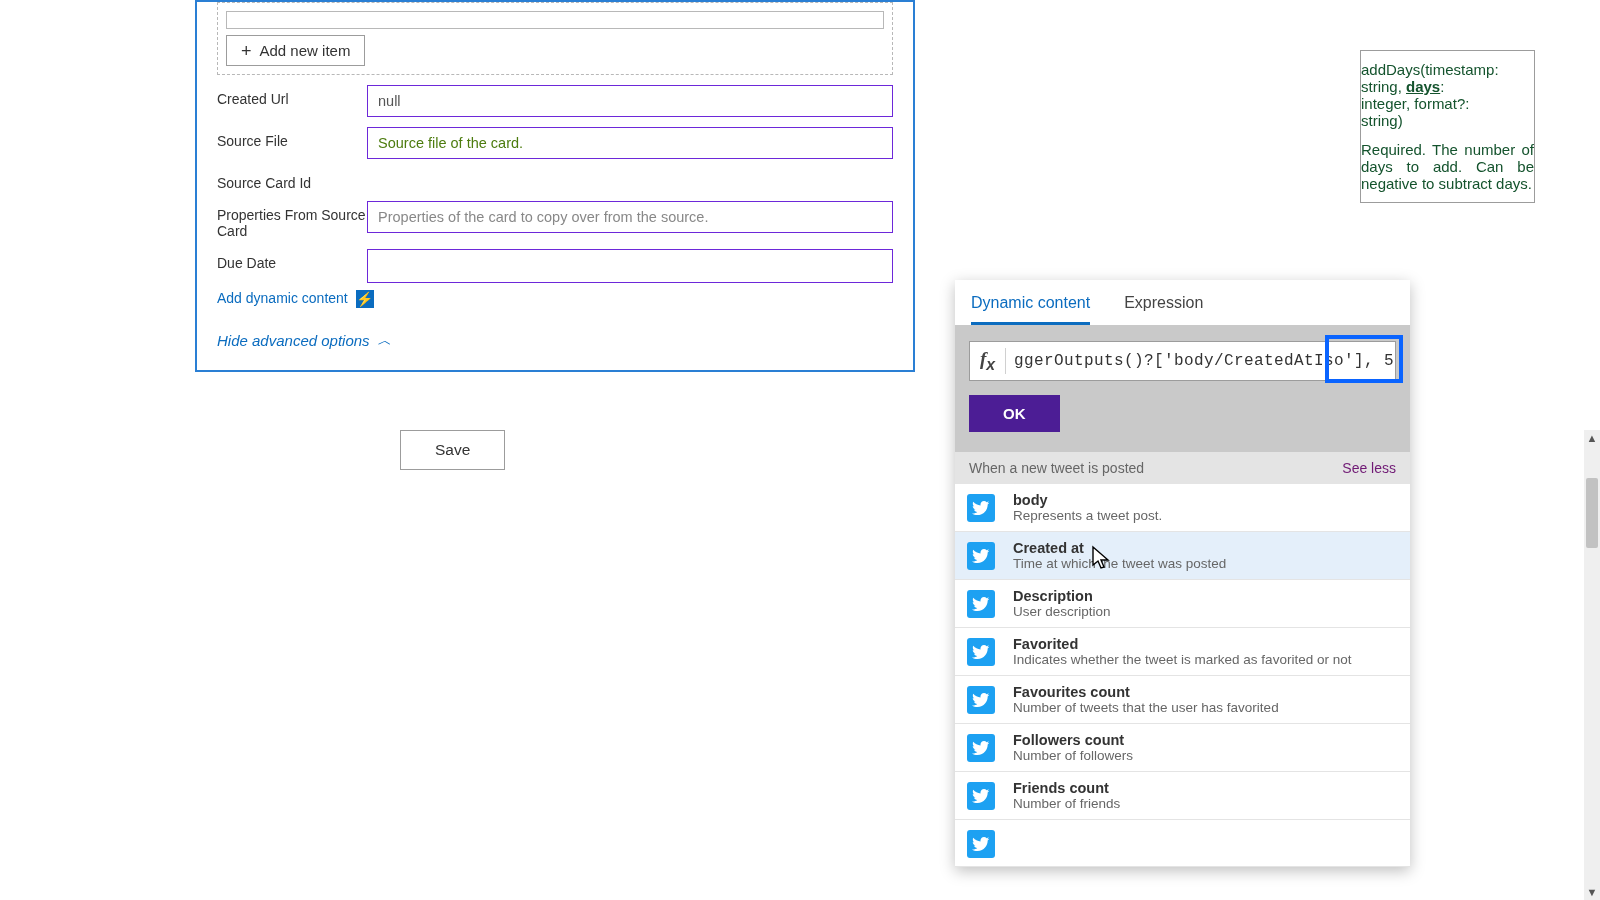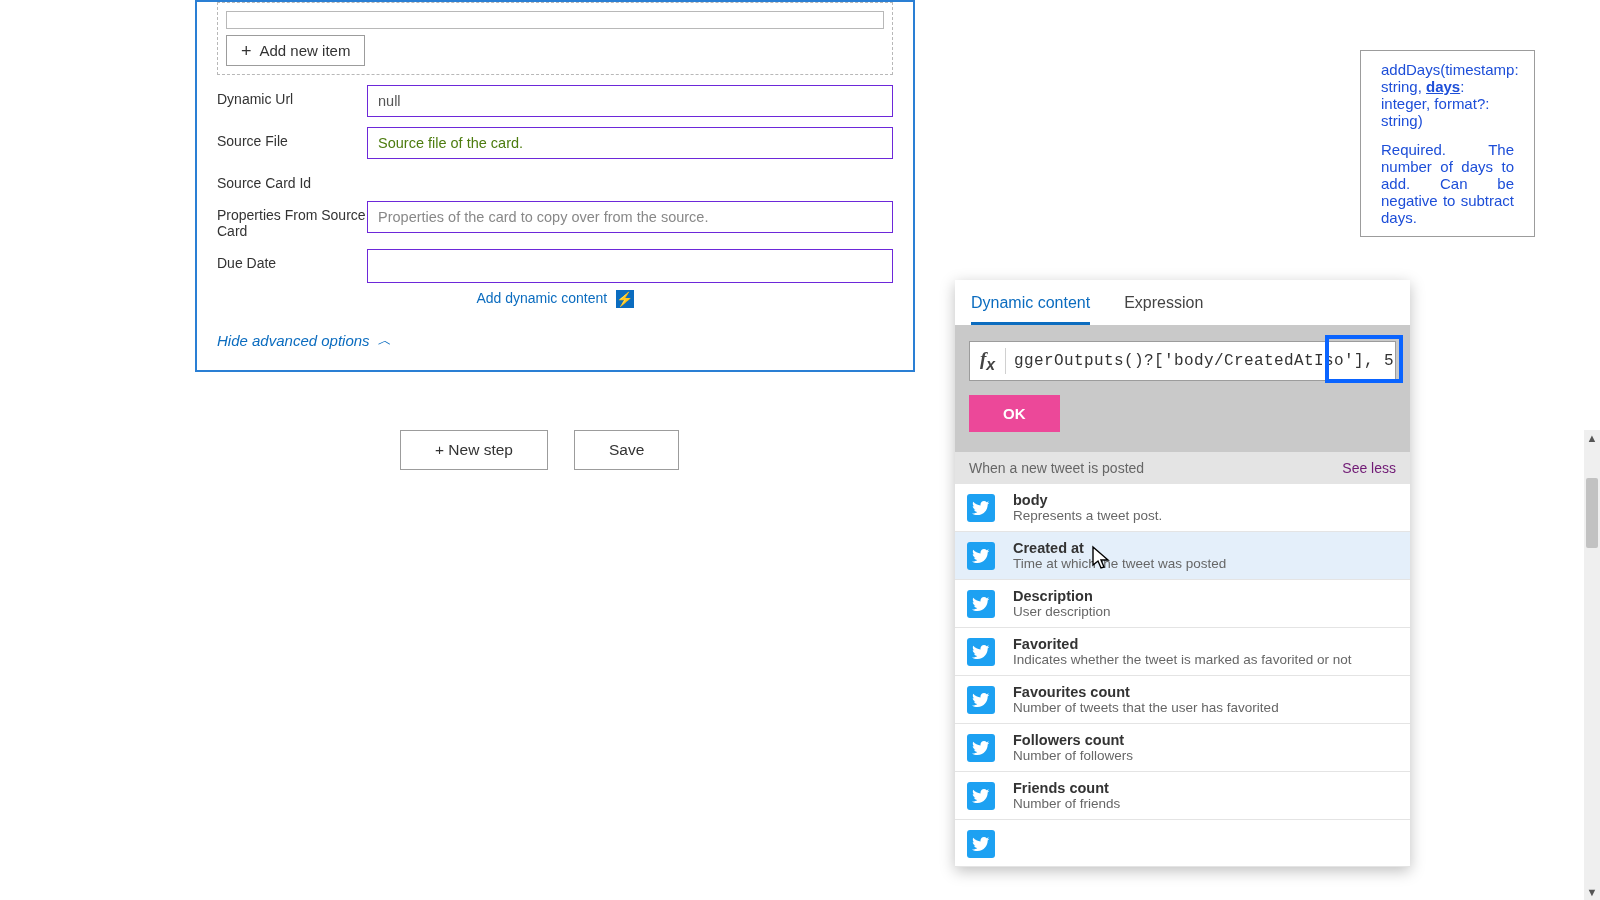--- a/index.html
+++ b/index.html
@@ -51,21 +51,21 @@
     color: #555;
     position: relative;
   }
   .field-input.empty { height: 34px; }
   .chevron {
     position: absolute;
     right: 10px; top: 50%; transform: translateY(-50%);
     color: #0b6cbf; font-size: 16px;
   }
 
-  .add-dyn-row { text-align: center; margin-top: 6px; }
+  .add-dyn-row { text-align: left; margin-top: 6px; }
   .add-dyn-link { color: #0b6cbf; font-size: 14px; cursor: pointer; }
   .add-dyn-badge {
     display: inline-flex; align-items:center; justify-content:center;
     width: 18px; height: 18px; background: #0b6cbf; color: #fff;
     font-size: 14px; font-weight: bold; margin-left: 4px; vertical-align: middle;
   }
 
   .hide-adv {
     display: inline-flex; align-items:center; gap: 8px;
     color: #0b6cbf; font-size: 15px; margin-top: 24px; cursor: pointer; font-style: italic;
@@ -106,21 +106,21 @@
     font-size: 19px; color: #444; border-right: 1px solid #d0d0d0; font-weight: bold;
   }
   .func-text {
     flex: 1; padding: 0 8px;
     font-family: Consolas, "Courier New", monospace;
     font-size: 16px; color: #333; white-space: nowrap; overflow: hidden;
     letter-spacing: 0.4px;
   }
   .ok-btn {
     margin-top: 14px;
-    background: #ec4899; color: #fff;
+    background: #4c1d95; color: #fff;
     border: none; padding: 10px 34px;
     font-size: 15px; font-weight: 600; cursor: pointer;
   }
 
   .section-head {
     display: flex; justify-content: space-between; align-items:center;
     padding: 8px 14px; background: #e4e4e4;
     font-size: 14px; color: #666;
   }
   .see-less { color: #701a75; font-size: 14px; cursor: pointer; margin-left: 28px; }
@@ -146,23 +146,23 @@
     background: #efefef;
   }
   .scroll-thumb { position:absolute; left:2px; width:12px; background:#c2c2c2; border-radius:2px; }
   .scroll-arrow { position:absolute; left:0; width:16px; height:16px; color:#555; font-size:11px; text-align:center; line-height:16px; }
 
   
   .tooltip {
     position: absolute;
     left: 1360px; top: 50px; width: 175px;
     border: 1px solid #9c9c9c; background: #fff;
-    padding: 10px 20px;
+    padding: 10px 0;
     font-family: Consolas, "Courier New", monospace;
-    font-size: 15px; color: #1d4ed8;
+    font-size: 15px; color: #14532d;
     text-align: justify;
   }
   .tooltip .sig { margin-bottom: 12px; }
   .tooltip .days { text-decoration: underline; font-weight: bold; }
   .tooltip .desc-t { font-family: "Segoe UI", Arial, sans-serif; font-size: 15px; }
 
   
   .hi-box {
     position: absolute;
     left: 1325px; top: 335px;
@@ -185,21 +185,21 @@
 <div class="card">
   <div class="items-box">
     <div class="items-input"></div>
     <button class="add-item-btn">
       <span class="plus-ic">+</span>
       <span>Add new item</span>
     </button>
   </div>
 
   <div class="field-row">
-    <div class="field-label">Dynamic Url</div>
+    <div class="field-label">Created Url</div>
     <div class="field-input"><span>null</span></div>
   </div>
 
   <div class="field-row">
     <div class="field-label">Source File</div>
     <div class="field-input" style="color:#4d7c0f"><span>Source file of the card.</span></div>
   </div>
 
   <div class="field-row">
     <div class="field-label">Source Card Id</div>
@@ -220,21 +220,20 @@
     <span class="add-dyn-badge">⚡</span>
   </div>
 
   <div class="hide-adv">
     <span>Hide advanced options</span>
     <span class="caret-up">︿</span>
   </div>
 </div>
 
 <div class="bottom-btns">
-  <button class="flow-btn">+ New step</button>
   <button class="flow-btn">Save</button>
 </div>
 
 <div class="popover">
   <div class="tabs">
     <div class="tab active">Dynamic content</div>
     <div class="tab">Expression</div>
   </div>
   <div class="func-bar">
     <div class="func-input-wrap">

